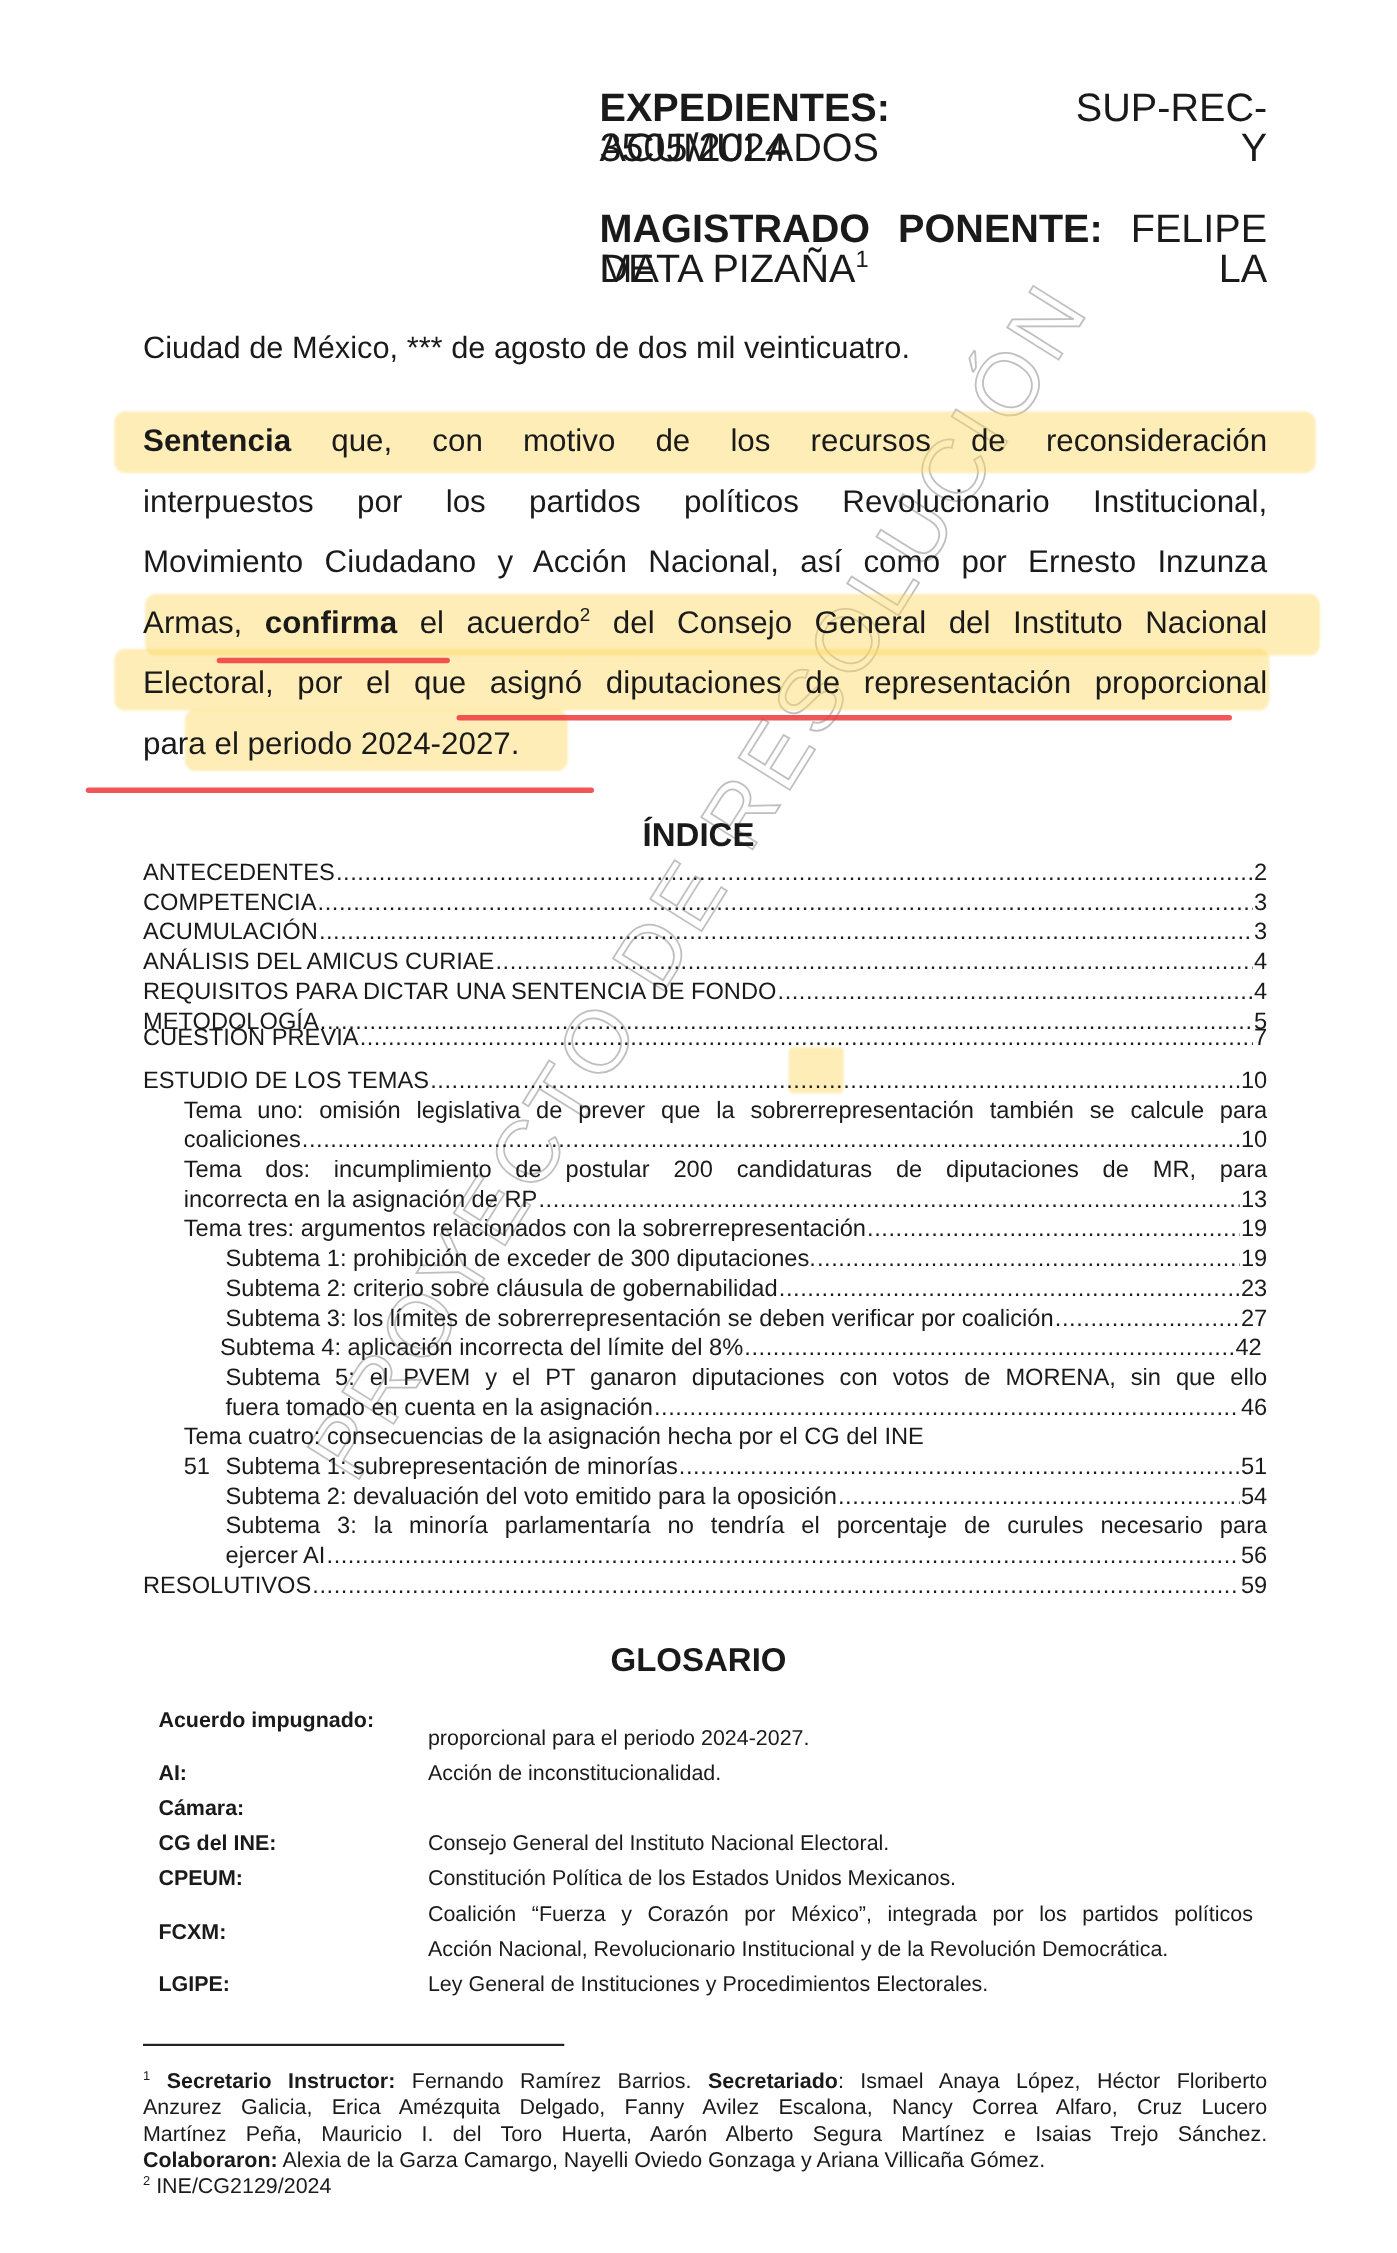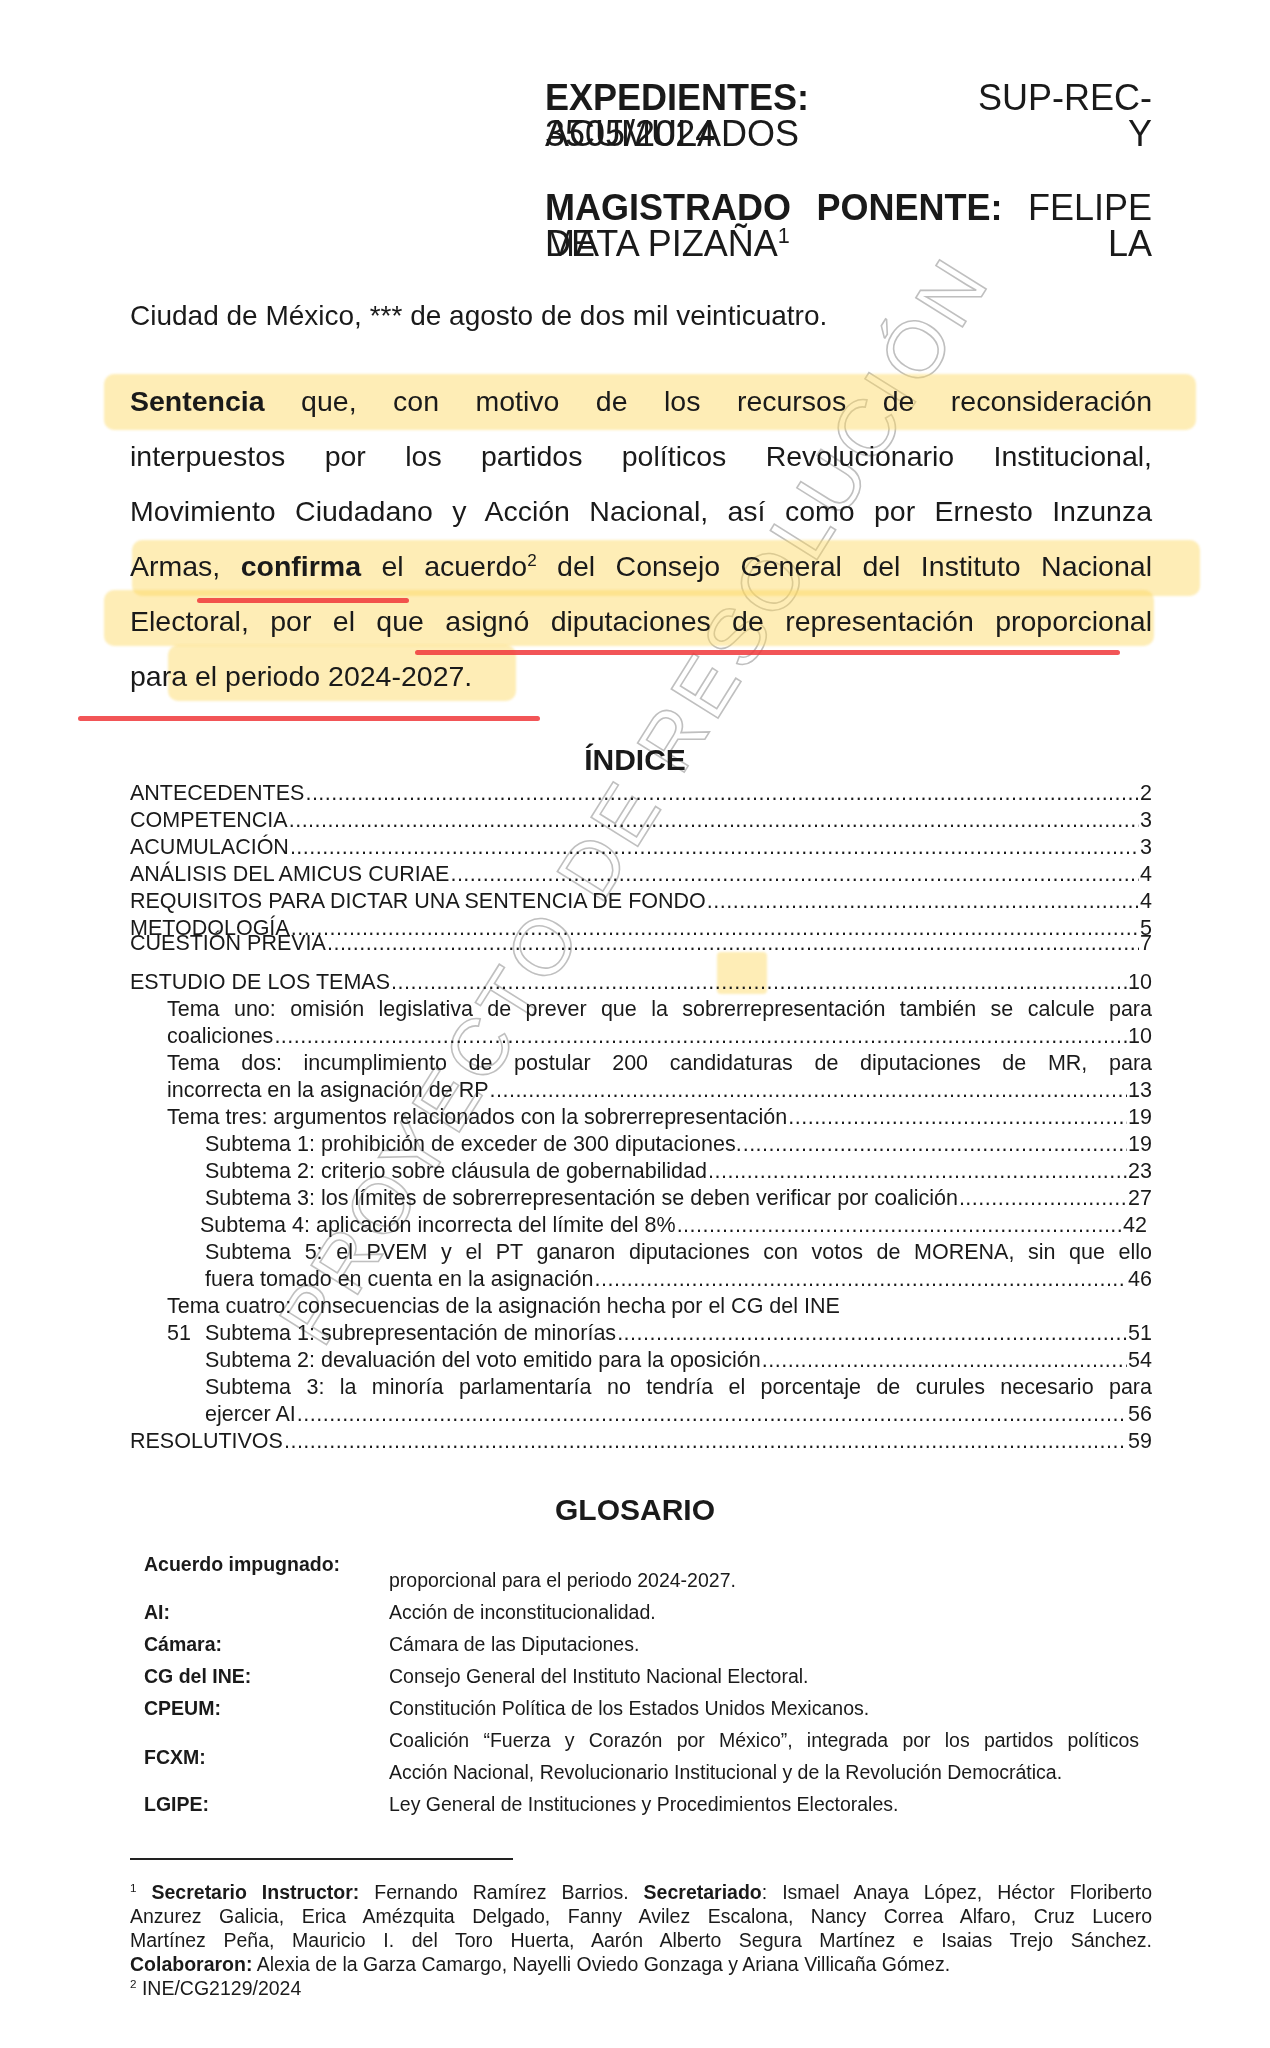--- a/index.html
+++ b/index.html
@@ -217,21 +217,20 @@
 <div class="abs section-title" style="top:1493px;">GLOSARIO</div>
 
 <div class="abs gl" style="left:0; top:0; width:1270px; height:2048px; pointer-events:none;">
   <div class="gl-term" style="top:1548px;">Acuerdo impugnado:</div>
   <div class="gl-def" style="top:1564px;">proporcional para el periodo 2024-2027.</div>
 
   <div class="gl-term" style="top:1596px;">AI:</div>
   <div class="gl-def" style="top:1596px;">Acción de inconstitucionalidad.</div>
 
   <div class="gl-term" style="top:1628px;">Cámara:</div>
-  <div class="gl-def" style="top:1628px;">Cámara de las Diputaciones.</div>
 
   <div class="gl-term" style="top:1660px;">CG del INE:</div>
   <div class="gl-def" style="top:1660px;">Consejo General del Instituto Nacional Electoral.</div>
 
   <div class="gl-term" style="top:1692px;">CPEUM:</div>
   <div class="gl-def" style="top:1692px;">Constitución Política de los Estados Unidos Mexicanos.</div>
 
   <div class="gl-term" style="top:1741px;">FCXM:</div>
   <div class="gl-def j" style="top:1724px;">Coalición “Fuerza y Corazón por México”, integrada por los partidos políticos</div>
   <div class="gl-def" style="top:1756px;">Acción Nacional, Revolucionario Institucional y de la Revolución Democrática.</div>

